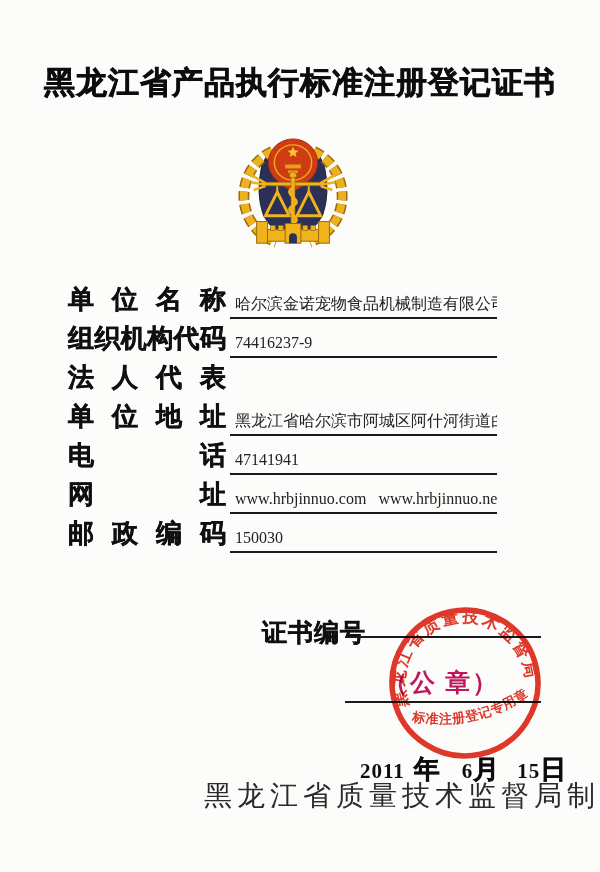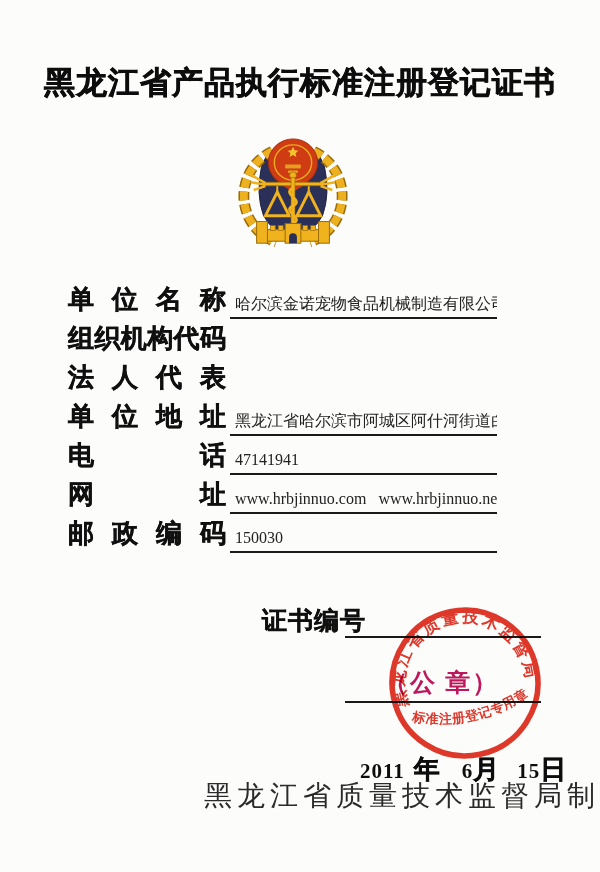--- a/index.html
+++ b/index.html
@@ -28,21 +28,21 @@
   .spread{display:flex;justify-content:space-between;}
   .fvalue{
     position:absolute;left:162px;right:0;bottom:3px;height:24px;
     border-bottom:2px solid #1a1a1a;
     font-size:16px;line-height:22px;padding-left:5px;color:#222;
     white-space:pre;overflow:hidden;
   }
   
   .blabel{
     position:absolute;font-size:25px;font-weight:bold;color:#101010;
-    -webkit-text-stroke:.4px #101010;letter-spacing:1px;
+    -webkit-text-stroke:.4px #101010;letter-spacing:1px;margin-top:12px;
   }
   .bline{position:absolute;height:2px;background:#1a1a1a;}
   .gongzhang{
     position:absolute;left:383px;top:666px;font-size:25px;font-weight:bold;
     color:#be185d;white-space:pre;letter-spacing:2px;
   }
   .dateline{
     position:absolute;left:360px;top:752px;width:210px;
     display:flex;align-items:baseline;color:#0d0d0d;white-space:pre;
   }
@@ -121,20 +121,21 @@
     </div>
     <div class="row">
       <div class="flabel spread">
           <span>组</span>
           <span>织</span>
           <span>机</span>
           <span>构</span>
           <span>代</span>
           <span>码</span>
         </div>
+      <div class="fvalue">74416237-9</div>
     </div>
     <div class="row">
       <div class="flabel spread">
           <span>法</span>
           <span>人</span>
           <span>代</span>
           <span>表</span>
         </div>
     </div>
     <div class="row">

